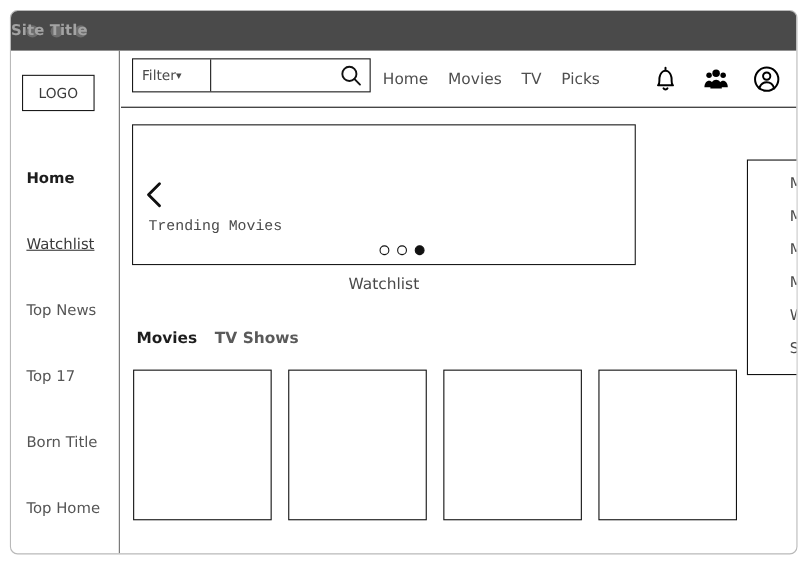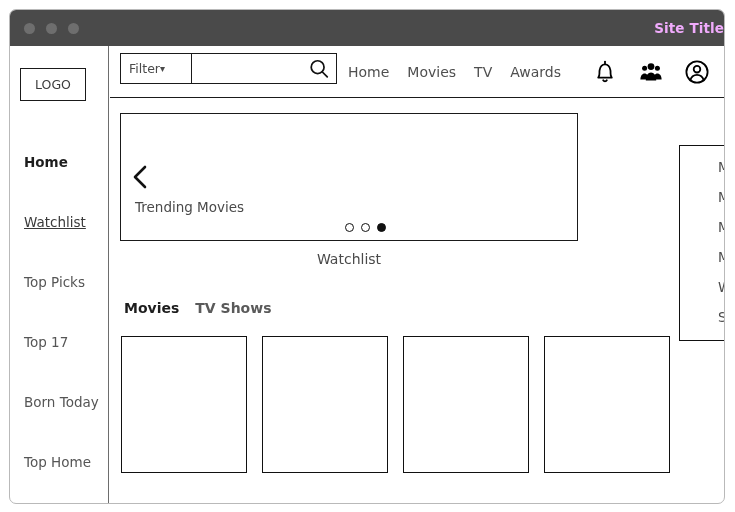--- a/index.html
+++ b/index.html
@@ -41,22 +41,22 @@
     box-sizing: border-box;
   }
 
   .titlebar-title {
     position: absolute;
     left: 0;
     top: 0;
     width: 100%;
     height: 36px;
     line-height: 36px;
-    text-align: right;
-    color: #f0abfc;
+    text-align: left;
+    color: #a3a3a3;
     font-size: 13.5px;
     font-weight: bold;
     letter-spacing: .1px;
   }
 
   .dots {
     position: absolute;
     left: 14px;
     top: 13px;
     display: flex;
@@ -237,20 +237,21 @@
     top: 50px;
     width: 18px;
     height: 26px;
   }
   .carousel-label {
     position: absolute;
     left: 14px;
     top: 85px;
     font-size: 13.5px;
     color: #4a4a4a;
+    font-family: Liberation Mono, monospace;
   }
   .carousel-dots {
     position: absolute;
     left: 0;
     right: 0;
     bottom: 8px;
     display: flex;
     justify-content: center;
     gap: 7px;
     padding-left: 32px;
@@ -346,23 +347,23 @@
       <div class="titlebar-title">Site Title</div>
     </div>
 
     <div class="content">
 
       <div class="sidebar">
         <div class="logo-box">LOGO</div>
         <div class="side-list">
           <div class="side-item bold">Home</div>
           <div class="side-item underline">Watchlist</div>
-          <div class="side-item">Top Picks</div>
+          <div class="side-item">Top News</div>
           <div class="side-item">Top 17</div>
-          <div class="side-item">Born Today</div>
+          <div class="side-item">Born Title</div>
           <div class="side-item">Top Home</div>
         </div>
       </div>
 
       <div class="main">
 
         <div class="toolbar">
 
           <div class="searchwrap">
             <div class="filter-btn">
@@ -372,21 +373,21 @@
             <svg class="search-icon" viewBox="0 0 24 24">
               <circle cx="10.5" cy="10" r="7" fill="none" stroke="#111" stroke-width="1.9"></circle>
               <line x1="15.4" y1="15" x2="21" y2="20.6" stroke="#111" stroke-width="1.9" stroke-linecap="round"></line>
             </svg>
           </div>
 
           <div class="navlinks">
             <span class="navlink">Home</span>
             <span class="navlink">Movies</span>
             <span class="navlink">TV</span>
-            <span class="navlink">Awards</span>
+            <span class="navlink">Picks</span>
           </div>
 
           <div class="toolicons">
             <svg class="toolicon" viewBox="0 0 26 26">
               <path d="M13 2.6 L13 4.4" stroke="#000" stroke-width="1.8" stroke-linecap="round"></path>
               <path d="M6.2 18.6 C8.3 16.6 7.0 14.4 7.6 11.2 C8.2 7.9 10.4 5.4 13 5.4 C15.6 5.4 17.8 7.9 18.4 11.2 C19.0 14.4 17.7 16.6 19.8 18.6 Z" fill="none" stroke="#000" stroke-width="1.8" stroke-linejoin="round"></path>
               <path d="M11.2 21.3 C11.9 22.6 14.1 22.6 14.8 21.3" fill="none" stroke="#000" stroke-width="1.8" stroke-linecap="round"></path>
             </svg>
             <svg class="toolicon" viewBox="0 0 26 26">
               <circle cx="6.6" cy="9.3" r="2.5" fill="#000"></circle>

